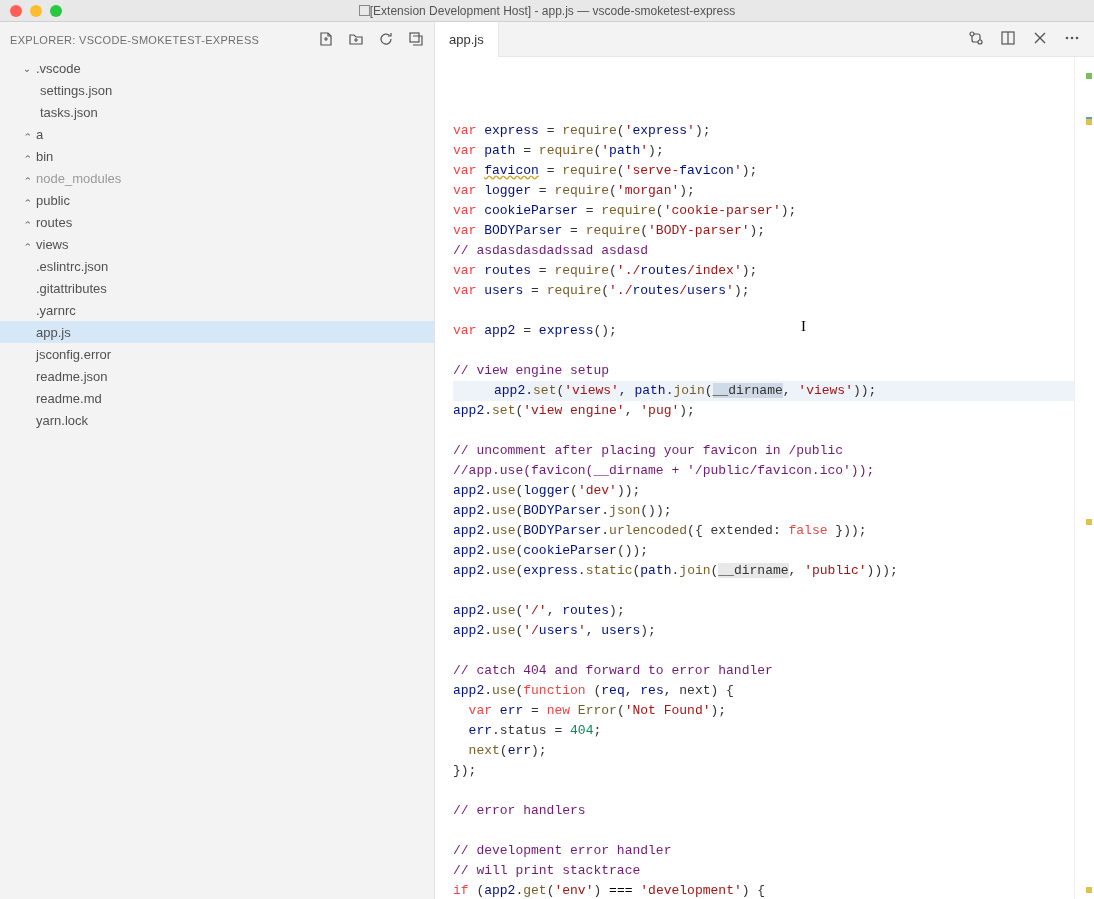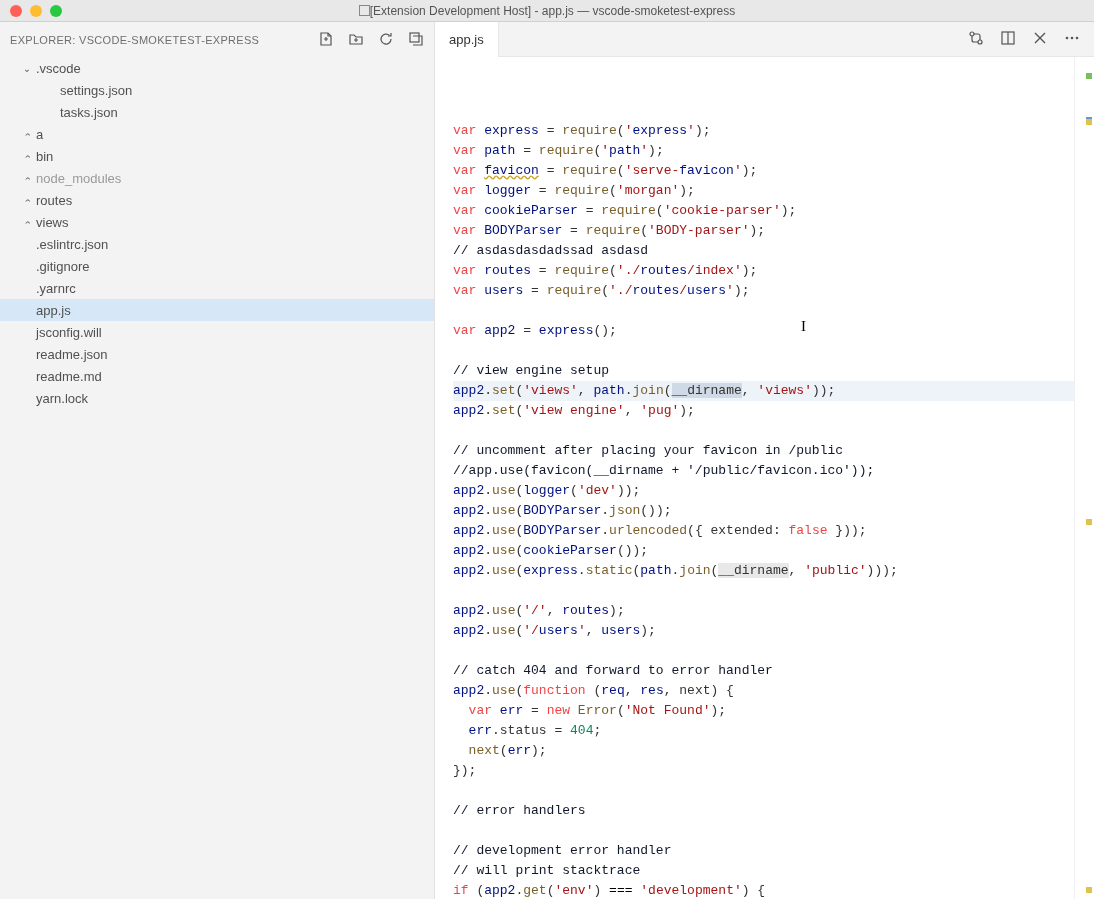--- a/index.html
+++ b/index.html
@@ -93,21 +93,21 @@
 .tree-row.folder { font-weight: 400; }
 .tree-row.folder.collapsed .chev { transform: rotate(-90deg); }
 .tree-row .chev {
   width: 14px;
   display: inline-flex;
   justify-content: center;
   color: #646464;
   font-size: 10px;
 }
 .tree-row.muted { color: #9a9a9a; }
-.tree-row.depth1 { padding-left: 44px; }
+.tree-row.depth1 { padding-left: 24px; }
 .tree-row.depth0 { padding-left: 20px; }
 .tree-row .label { padding-left: 2px; }
 
 .editor {
   flex: 1;
   display: flex;
   flex-direction: column;
   background: #fff;
   min-width: 0;
 }
@@ -147,21 +147,21 @@
   flex: 1;
   font-family: Menlo, Monaco, "Courier New", monospace;
   font-size: 13px;
   line-height: 20px;
   padding: 4px 0 4px 18px;
   overflow: hidden;
   white-space: pre;
   position: relative;
 }
 .code .ln { display: block; height: 20px; }
-.code .ln.hl { background: #eef3f9; }
+.code .ln.hl { background: #eef3f9; padding-left: 41px; }
 .minimap {
   width: 20px;
   border-left: 1px solid #f0f0f0;
   position: relative;
   background: #fff;
 }
 .mm-mark {
   position: absolute;
   right: 2px;
   width: 6px;
@@ -169,21 +169,21 @@
 }
 .mm-green { background: #7bbe5e; }
 .mm-blue { background: #5b9bd5; }
 .mm-yellow { background: #e0c34c; }
 
 
 .kw { color: #ef4444; }
 .fn { color: #795e26; }
 .id { color: #001080; }
 .st { color: #a31515; }
-.cm { color: #0f172a; margin-top: 12px; }
+.cm { color: #701a75; margin-top: 12px; }
 .nm { color: #098658; }
 .wavy { text-decoration: underline wavy #c9a227; }
 .sel { background: #d0d9e6; }
 .hl2 { background: #e8e8e8; }
 .cursor-I {
   position: absolute;
   top: 259px;
   left: 366px;
   font-family: serif;
   font-size: 15px;
@@ -258,45 +258,49 @@
         <div class="tree-row depth0 folder collapsed">
           <span class="chev">›</span>
           <span class="label">bin</span>
         </div>
         <div class="tree-row depth0 folder collapsed muted">
           <span class="chev">›</span>
           <span class="label">node_modules</span>
         </div>
         <div class="tree-row depth0 folder collapsed">
           <span class="chev">›</span>
+          <span class="label">public</span>
+        </div>
+        <div class="tree-row depth0 folder collapsed">
+          <span class="chev">›</span>
           <span class="label">routes</span>
         </div>
         <div class="tree-row depth0 folder collapsed">
           <span class="chev">›</span>
           <span class="label">views</span>
         </div>
         <div class="tree-row depth0">
           <span class="chev"></span>
           <span class="label">.eslintrc.json</span>
         </div>
         <div class="tree-row depth0">
           <span class="chev"></span>
-          <span class="label">.gitignore</span>
+          <span class="label">.gitattributes</span>
         </div>
         <div class="tree-row depth0">
           <span class="chev"></span>
           <span class="label">.yarnrc</span>
         </div>
         <div class="tree-row depth0 selected">
           <span class="chev"></span>
           <span class="label">app.js</span>
         </div>
         <div class="tree-row depth0">
           <span class="chev"></span>
-          <span class="label">jsconfig.will</span>
+          <span class="label">jsconfig.error</span>
         </div>
         <div class="tree-row depth0">
           <span class="chev"></span>
           <span class="label">readme.json</span>
         </div>
         <div class="tree-row depth0">
           <span class="chev"></span>
           <span class="label">readme.md</span>
         </div>
         <div class="tree-row depth0">

